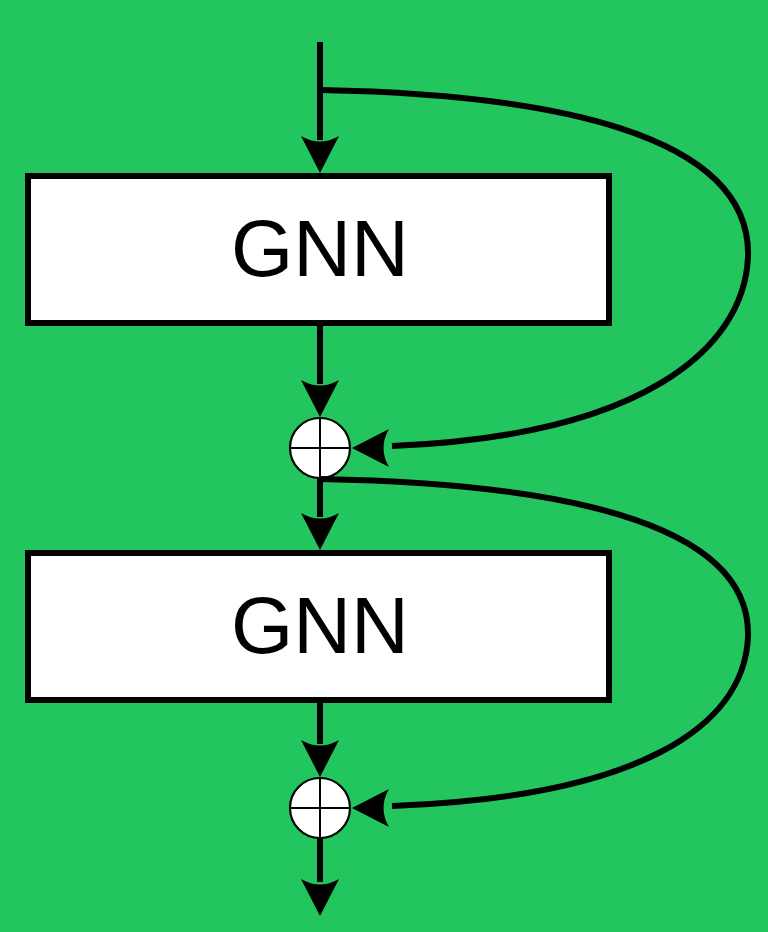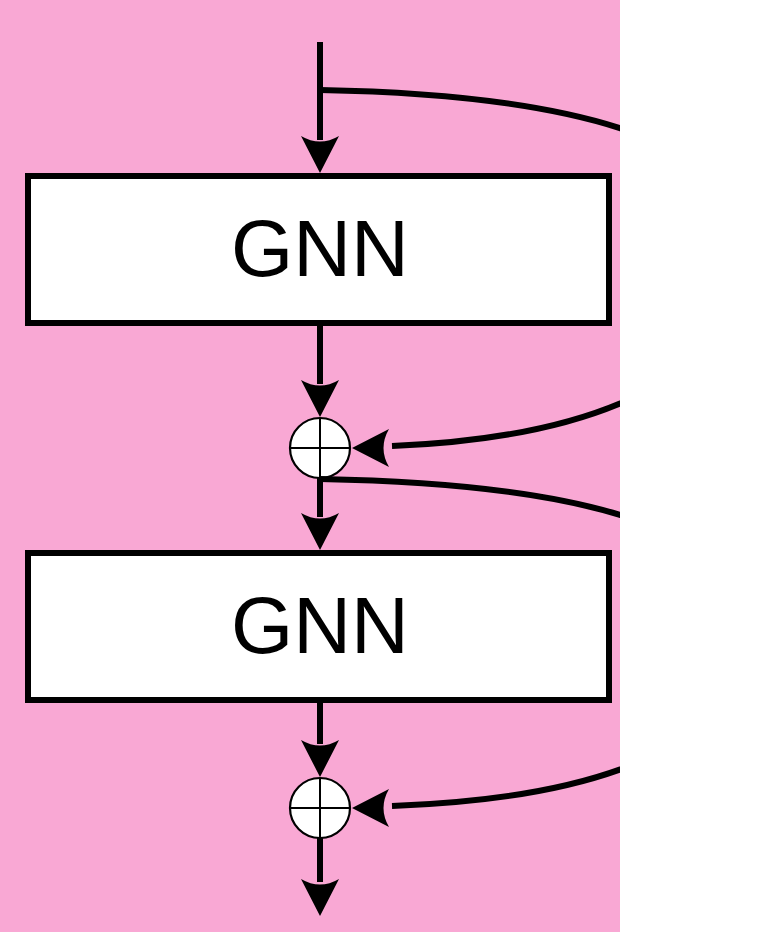--- a/index.html
+++ b/index.html
@@ -2,23 +2,23 @@
 <html><head>
 <meta charset="utf-8">
 <style>
   html, body {
     margin: 0;
     padding: 0;
     background: #ffffff;
   }
   .canvas {
     position: relative;
-    width: 620px;
+    width: 768px;
     height: 932px;
-    background: #f9a8d4;
+    background: #22c55e;
     overflow: hidden;
   }
   svg { display: block; }
   .flow-line {
     stroke: #000000;
     stroke-width: 6;
     fill: none;
   }
   .skip-line {
     stroke: #000000;

